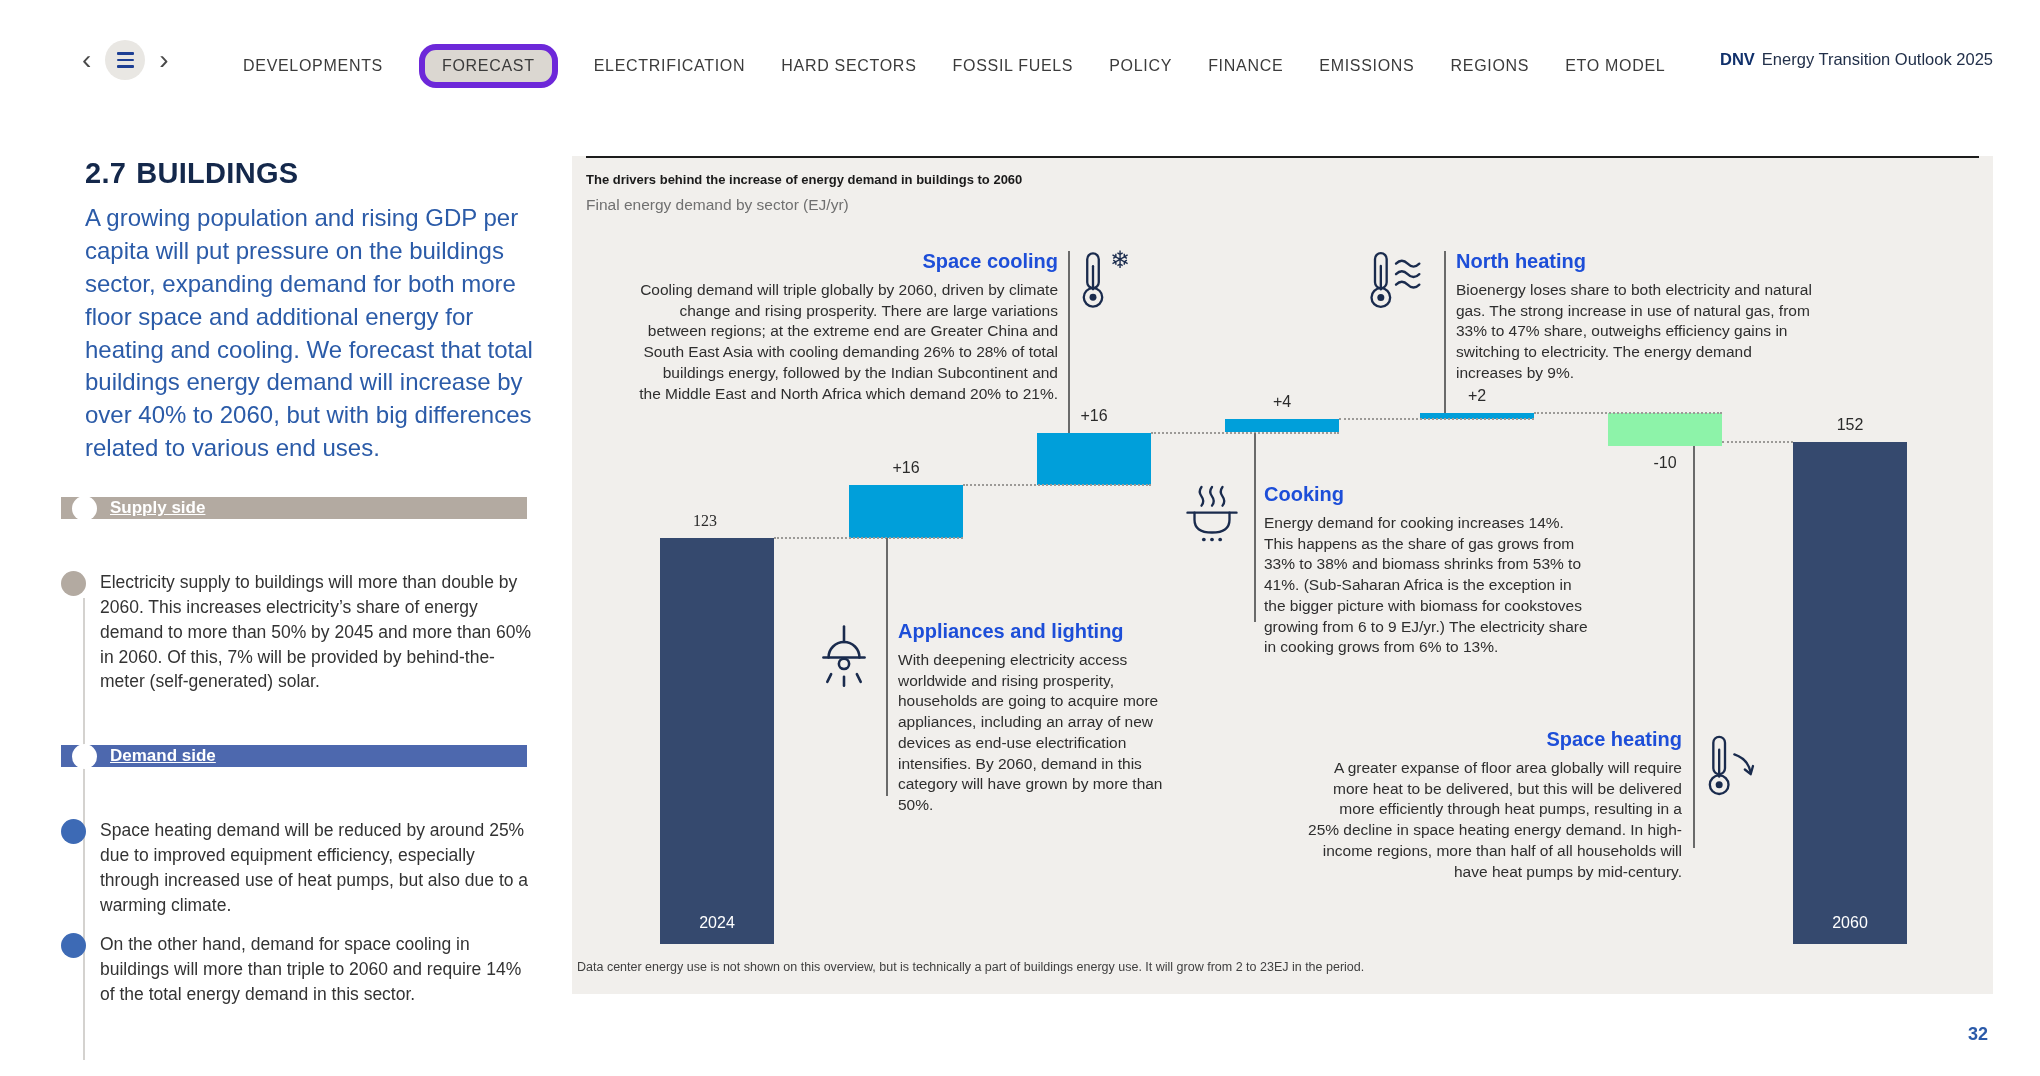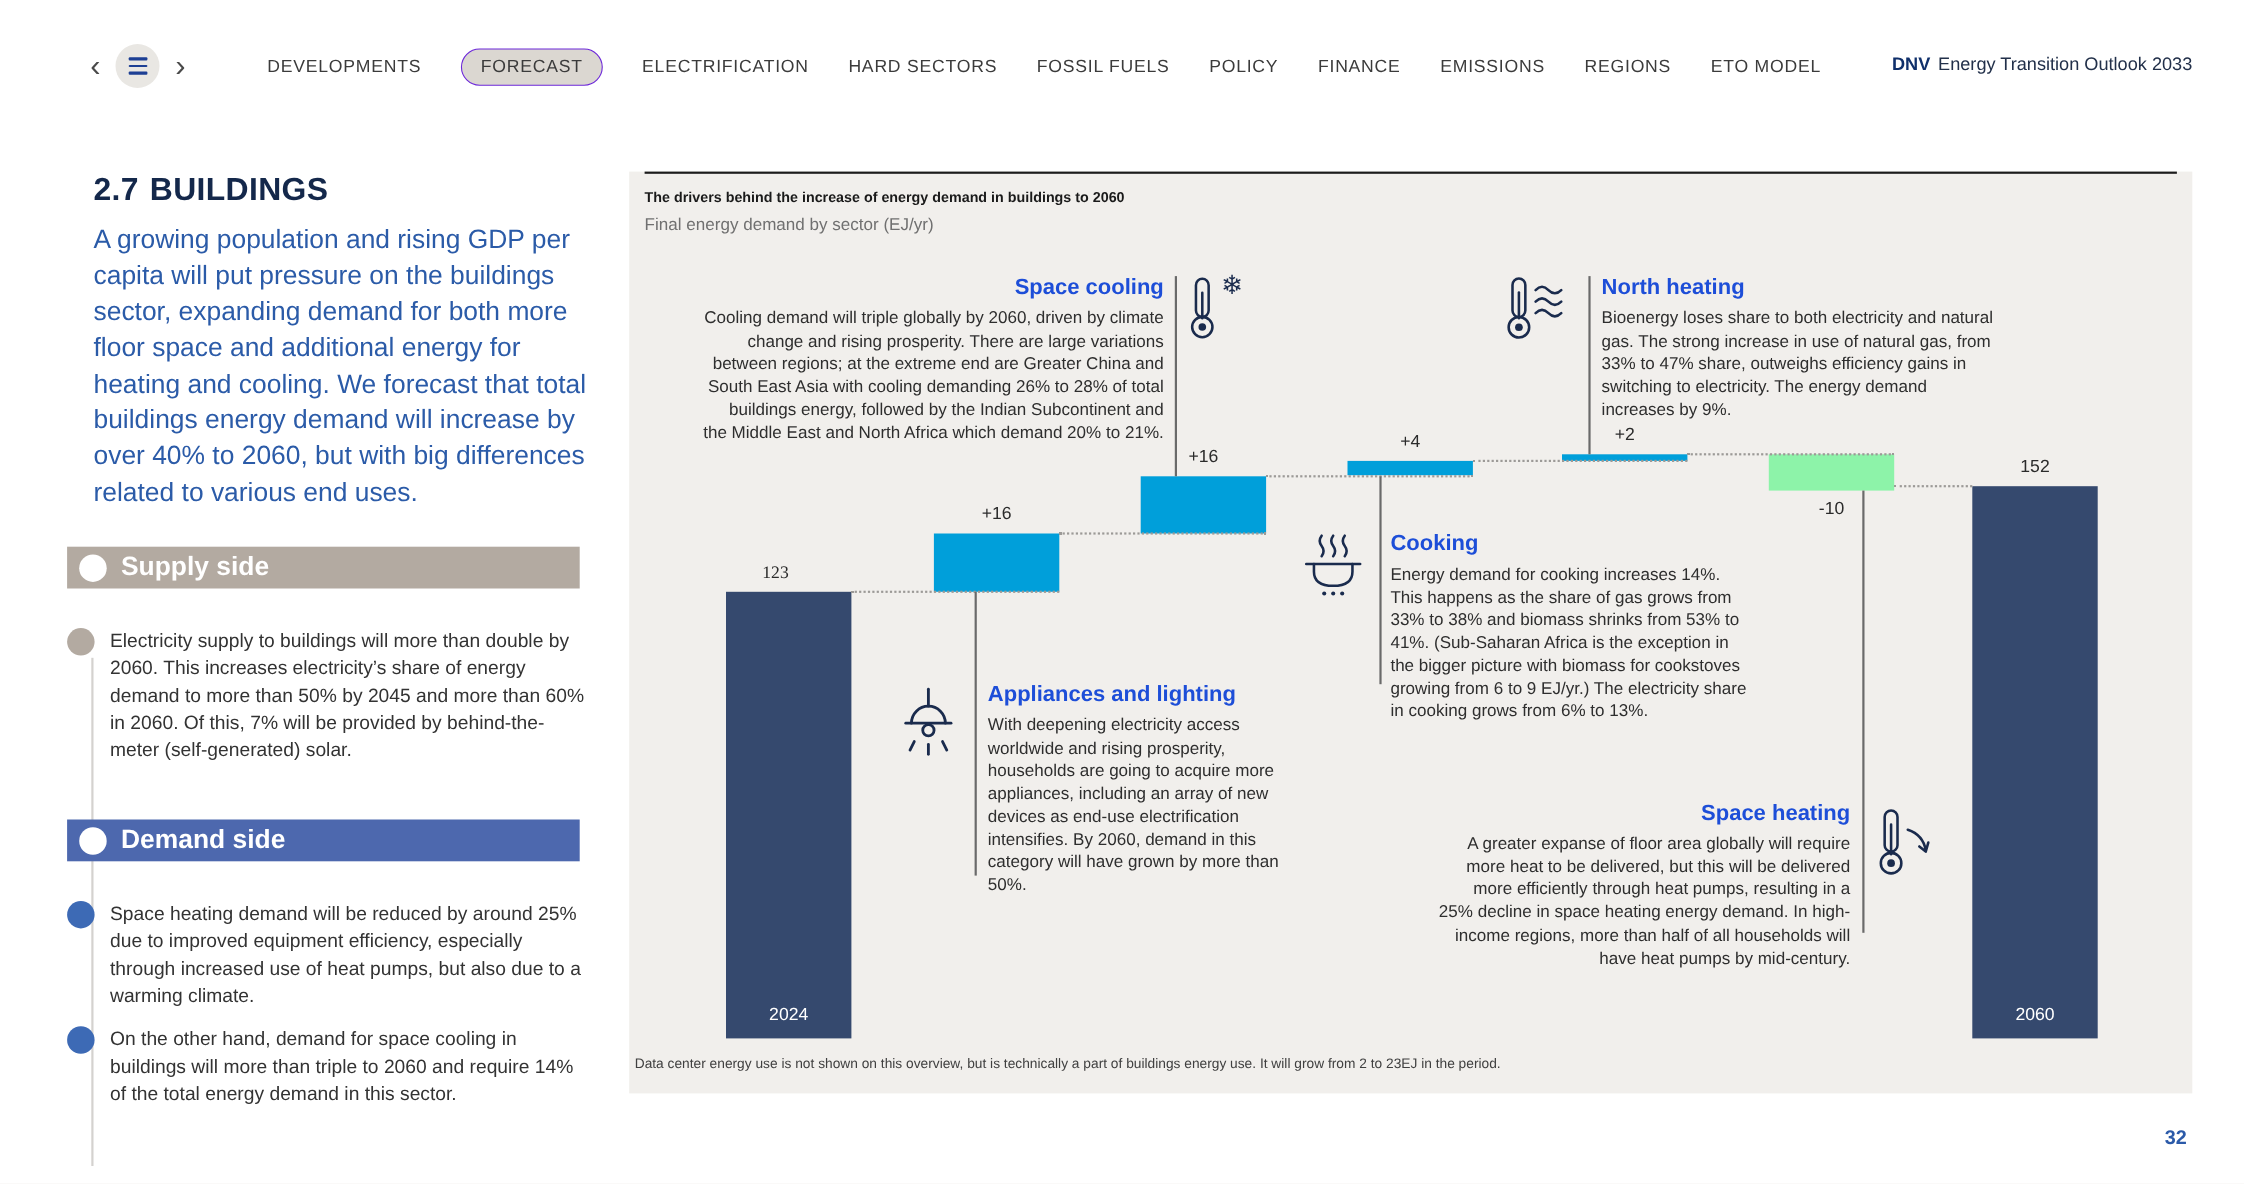--- a/index.html
+++ b/index.html
@@ -10,30 +10,30 @@
     font-family:"Liberation Sans", sans-serif;
   }
 
   
   .nav-controls { position:absolute; left:80px; top:40px; display:flex; align-items:center; gap:12px; }
   .chev { font-size:28px; color:#4a4a4a; line-height:1; cursor:pointer; padding:0 2px; }
   .burger { width:40px; height:40px; border-radius:50%; background:#e9e7e3; display:flex; flex-direction:column; justify-content:center; align-items:center; gap:4px; cursor:pointer; }
   .burger i { display:block; width:17px; height:2.5px; background:#1d3f94; border-radius:1px; }
   .nav-items { position:absolute; left:243px; top:44px; display:flex; align-items:center; gap:36px; }
   .nav-item { font-size:16px; letter-spacing:0.7px; color:#3b3b3b; font-weight:500; white-space:nowrap; text-decoration:none; cursor:pointer; }
-  .nav-pill { background:#dbd7d1; border:1px solid #6d28d9; border-radius:17px; padding:7px 17px; }
+  .nav-pill { background:#dbd7d1; border:6px solid #6d28d9; border-radius:17px; padding:7px 17px; }
   .brand { position:absolute; right:47px; top:50px; font-size:16.5px; color:#22304a; white-space:nowrap; }
   .brand-dnv { color:#10306b; font-weight:700; margin-right:7px; }
 
   
   .page-title { position:absolute; left:85px; top:138px; font-size:29px; font-weight:700; color:#14284b; letter-spacing:0.3px; }
   .page-title .num { margin-right:10px; }
   .intro { position:absolute; left:85px; top:202px; width:458px; font-size:24px; line-height:1.37; color:#2b5ba8; margin:0; }
   .vline { position:absolute; left:83px; top:598px; width:2px; height:462px; background:#d4d2cf; z-index:0; }
-  .section-bar { position:absolute; left:61px; width:466px; height:38px; display:flex; align-items:center; gap:13px; padding-left:11px; color:#fff; font-size:24px; font-weight:700; z-index:2; }
+  .section-bar { position:absolute; left:61px; width:466px; height:22px; display:flex; align-items:center; gap:13px; padding-left:11px; color:#fff; font-size:17px; font-weight:700; z-index:2;text-decoration:underline; }
   .section-bar .dot { width:25px; height:25px; border-radius:50%; background:#fff; flex:0 0 25px; }
   .supply-bar { top:497px; background:#b3aaa1; }
   .demand-bar { top:745px; background:#4d68ae;text-align:center; }
   .bullet { position:absolute; left:61px; width:472px; display:flex; gap:14px; z-index:2; }
   .bullet .dot { flex:0 0 25px; width:25px; height:25px; border-radius:50%; margin-top:1px; }
   .dot-tan { background:#b3aaa1; }
   .dot-blue { background:#3d6ab5; }
   .bullet p { margin:0; font-size:17.5px; line-height:1.42; color:#333; }
   .bullet-supply { top:570px; }
   .bullet-demand1 { top:818px; }
@@ -81,21 +81,21 @@
   <a class="nav-item">HARD SECTORS</a>
   <a class="nav-item">FOSSIL FUELS</a>
   <a class="nav-item">POLICY</a>
   <a class="nav-item">FINANCE</a>
   <a class="nav-item">EMISSIONS</a>
   <a class="nav-item">REGIONS</a>
   <a class="nav-item">ETO MODEL</a>
 </nav>
 
 <div class="brand">
-  <span class="brand-dnv">DNV</span><span>Energy Transition Outlook 2033</span>
+  <span class="brand-dnv">DNV</span><span>Energy Transition Outlook 2025</span>
 </div>
 
 <h1 class="page-title">
   <span class="num">2.7</span><span>BUILDINGS</span>
 </h1>
 
 <p class="intro">A growing population and rising GDP per capita will put pressure on the buildings sector, expanding demand for both more floor space and additional energy for heating and cooling. We forecast that total buildings energy demand will increase by over 40% to 2060, but with big differences related to various end uses.</p>
 
 <div class="vline"></div>
 

